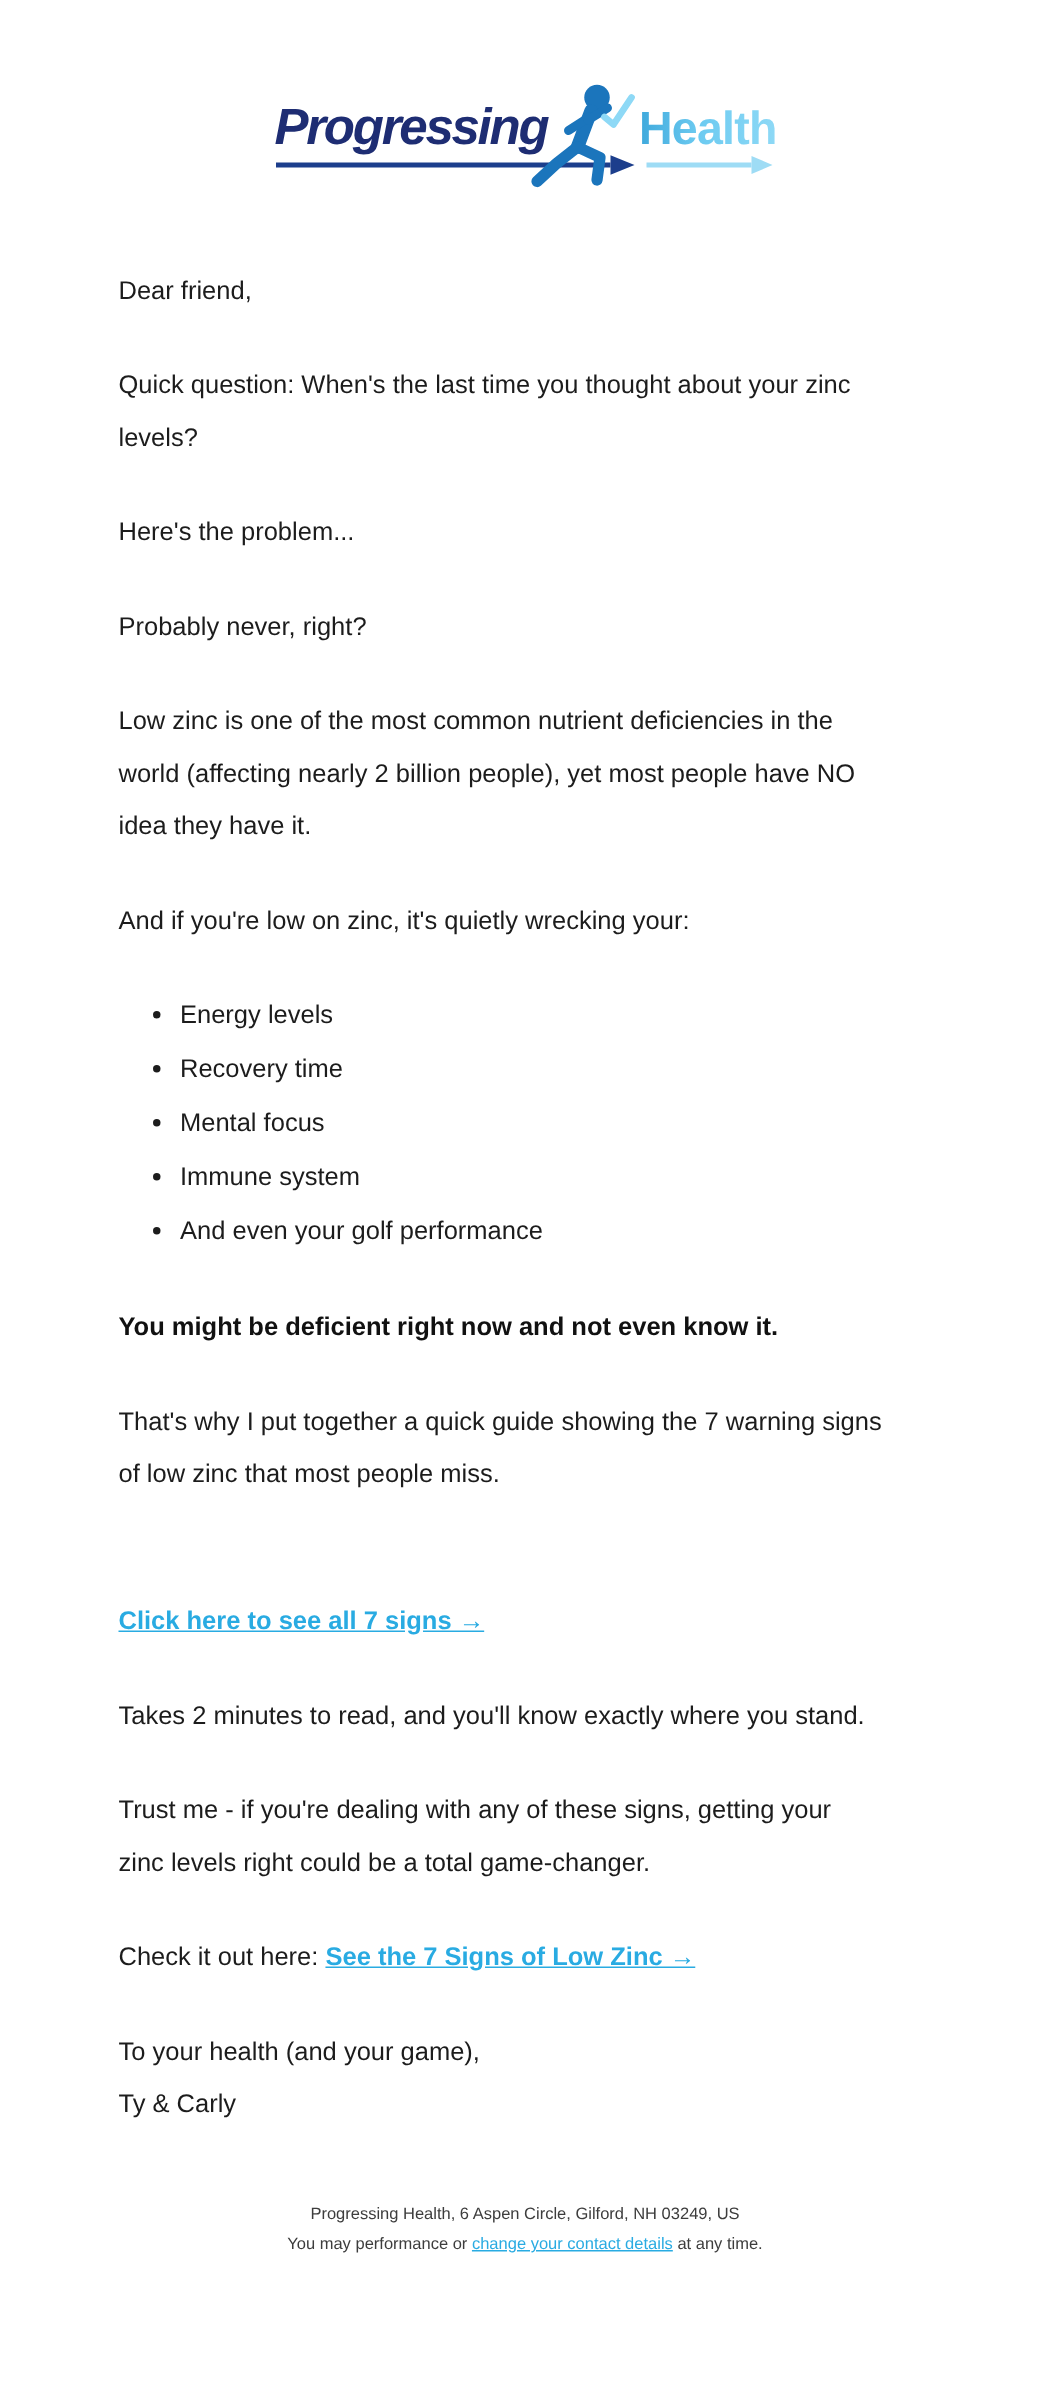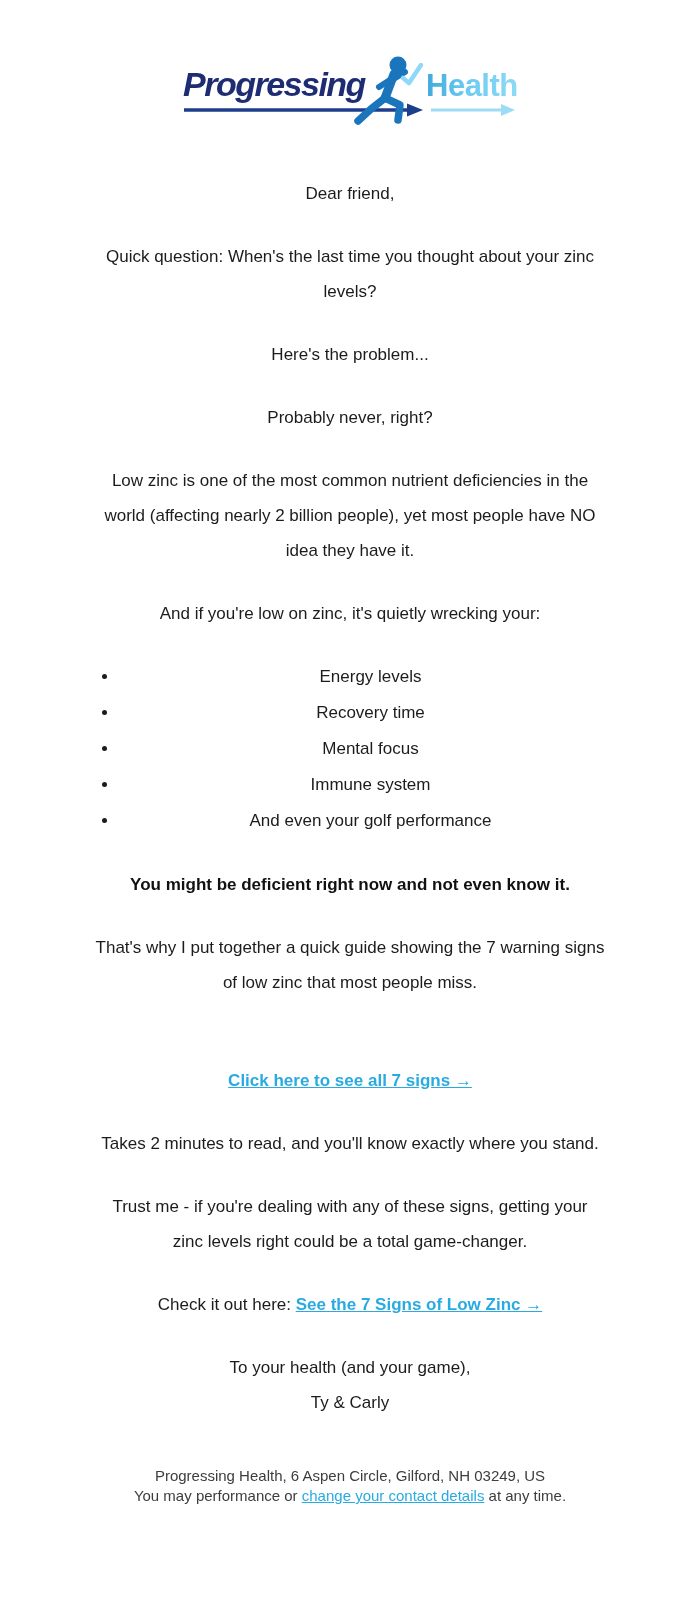--- a/index.html
+++ b/index.html
@@ -21,47 +21,45 @@
 
   .content {
     width: 542px;
     margin: 40px 79px 0 79px;
     font-size: 17px;
     line-height: 35px;
   }
   .content p {
     margin: 28px 0;
     white-space: pre-line;
-    text-align: center;
   }
   .content p:first-child { margin-top: 0; }
   .content p.bold {
     font-weight: bold;
     color: #111111;
   }
   .content ul {
     margin: 10px 0;
     padding-left: 40px;
-    text-align: center;
   }
   .content li {
     line-height: 36px;
     padding-left: 1px;
   }
   a.cta {
     color: #29abe2;
     font-weight: bold;
     text-decoration: underline;
     cursor: pointer;
     margin-top: 16px;
   }
   .footer {
     margin-top: 46px;
     text-align: center;
-    font-size: 15px;
+    font-size: 11px;
     line-height: 20px;
     color: #3d3d3d;
   }
   .footer a {
     color: #29abe2;
     text-decoration: underline;
     cursor: pointer;
     margin-top: 38px;
   }
 </style>

